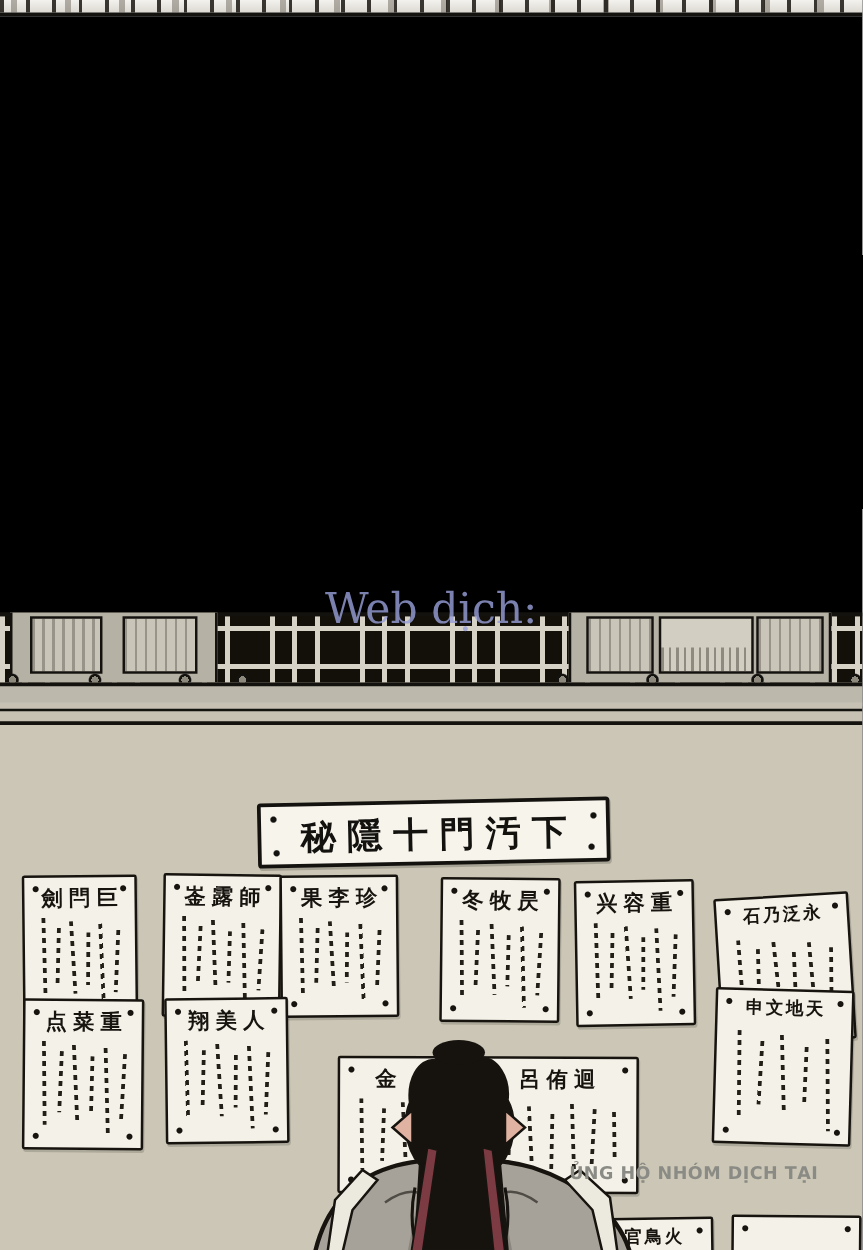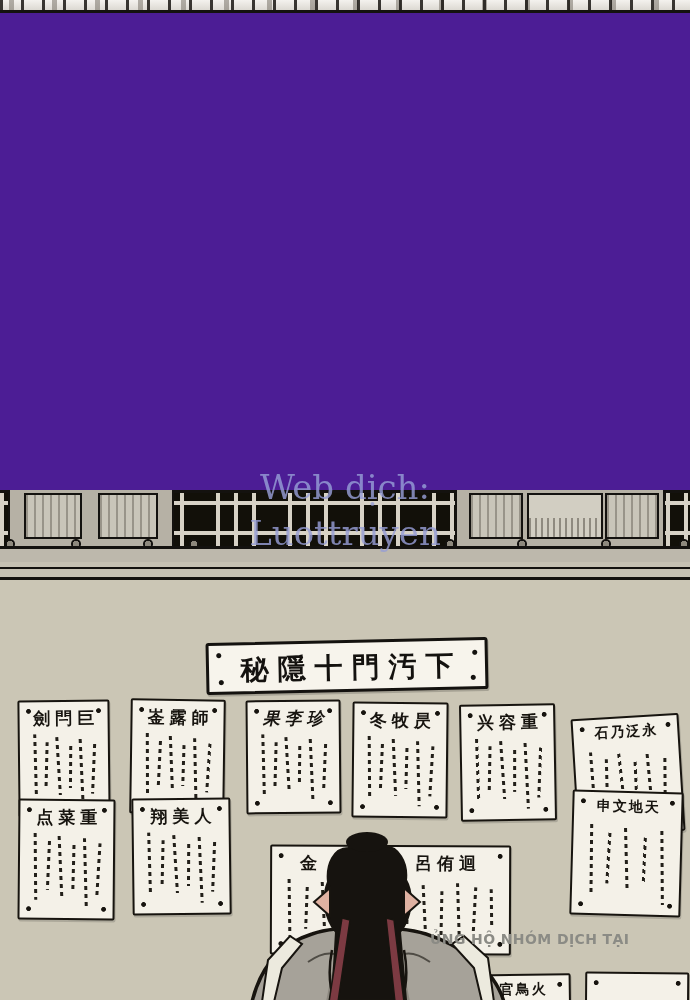--- a/index.html
+++ b/index.html
@@ -1,16 +1,16 @@
 <!DOCTYPE html>
 <html><head>
 <meta charset="utf-8">
 <style>
   html,body{margin:0;padding:0;background:#fff;}
-  .page{position:relative;width:690px;height:1000px;overflow:hidden;background:#4c1d95;
+  .page{position:relative;width:690px;height:1000px;overflow:hidden;background:#000000;
         font-family:"DejaVu Sans",sans-serif;}
 
   
   .top-strip{position:absolute;left:0;top:0;width:690px;height:10px;
     background-color:#efedea;
     background-image:
       repeating-linear-gradient(90deg, rgba(25,22,18,.85) 0 3px, transparent 3px 21px),
       repeating-linear-gradient(90deg, transparent 0 9px, rgba(120,114,104,.55) 9px 14px, transparent 14px 43px),
       linear-gradient(#f4f2ee,#dcd9d2);
     border-bottom:3px solid #14120f;}
@@ -67,35 +67,35 @@
       radial-gradient(circle at calc(100% - 9px) calc(100% - 9px), #17140f 0 2px, transparent 2.8px);}
   .paper .title{display:block;text-align:center;margin-top:5px;height:24px;
     font-family:"DejaVu Serif",serif;font-weight:bold;font-size:17px;letter-spacing:5px;
     color:#17140f;white-space:nowrap;text-indent:5px;}
   .paper .title.small{font-size:14px;letter-spacing:2px;text-indent:2px;}
   .paper .body{position:absolute;left:9px;right:9px;top:32px;bottom:9px;
     display:flex;justify-content:space-around;align-items:flex-start;overflow:hidden;}
   .col{width:2.5px;background-image:repeating-linear-gradient(180deg,#221f19 0 4px, transparent 4px 8px);}
   .p1{left:18px;top:700px;width:88px;height:113px;transform:rotate(-.6deg);}
   .p2{left:130px;top:699px;width:91px;height:111px;transform:rotate(.8deg);}
-  .p3{left:246px;top:700px;width:91px;height:110px;transform:rotate(-.5deg);font-style:italic;}
+  .p3{left:224px;top:700px;width:91px;height:110px;transform:rotate(-.5deg);}
   .p4{left:352px;top:702px;width:92px;height:112px;transform:rotate(.6deg);}
   .p5{left:460px;top:704px;width:92px;height:113px;transform:rotate(-1deg);}
   .p6{left:574px;top:716px;width:104px;height:114px;transform:rotate(-3.5deg);}
   .p7{left:18px;top:799px;width:93px;height:117px;transform:rotate(.5deg);}
   .p8{left:132px;top:798px;width:95px;height:113px;transform:rotate(-.7deg);}
   .p9{left:571px;top:791px;width:107px;height:121px;transform:rotate(1.6deg);}
   .p10{left:270px;top:845px;width:237px;height:106px;transform:rotate(.2deg);}
   .p10 .title{display:flex;justify-content:space-between;padding:0 28px;text-indent:0;}
   .p11{left:459px;top:974px;width:108px;height:60px;transform:rotate(-.8deg);}
   .p11 .title{font-size:13px;letter-spacing:3px;}
   .p12{left:585px;top:972px;width:100px;height:60px;transform:rotate(.5deg);}
 
   
-  .wm-support{position:absolute;left:430px;top:931px;width:250px;z-index:40;
+  .wm-support{position:absolute;left:430px;top:931px;width:250px;text-align:center;z-index:40;
     font-weight:bold;font-size:14px;letter-spacing:.4px;color:#8b8b85;pointer-events:none;}
   .wm-site{position:absolute;left:450px;top:952px;width:240px;text-align:center;z-index:40;
     font-weight:bold;font-size:22px;color:#96b4e8;text-decoration:underline;
     text-underline-offset:4px;text-decoration-thickness:2.5px;pointer-events:none;}
 
   .person{position:absolute;left:238px;top:830px;width:280px;height:170px;z-index:20;}
 </style>
 </head>
 <body>
 
@@ -122,21 +122,20 @@
   <div class="rivet" style="left:600px;"></div>
   <div class="rivet" style="left:678px;"></div>
   <div class="beam"></div>
   <div class="wall-gap"></div>
   <div class="rule1"></div>
   <div class="rule2"></div>
   <div class="wall"></div>
 
   <div class="wm-center">
     <div>Web dịch:</div>
-    <div>Luottruyen</div>
   </div>
 
   <div class="banner">
     <span class="txt">秘隱十門汚下</span>
   </div>
 
   <div class="paper p1">
     <span class="title">劍閂巨</span>
     <div class="body">
         <div class="col" style="height: 88%; margin-top: 0px; transform: rotate(-1deg);"></div>

